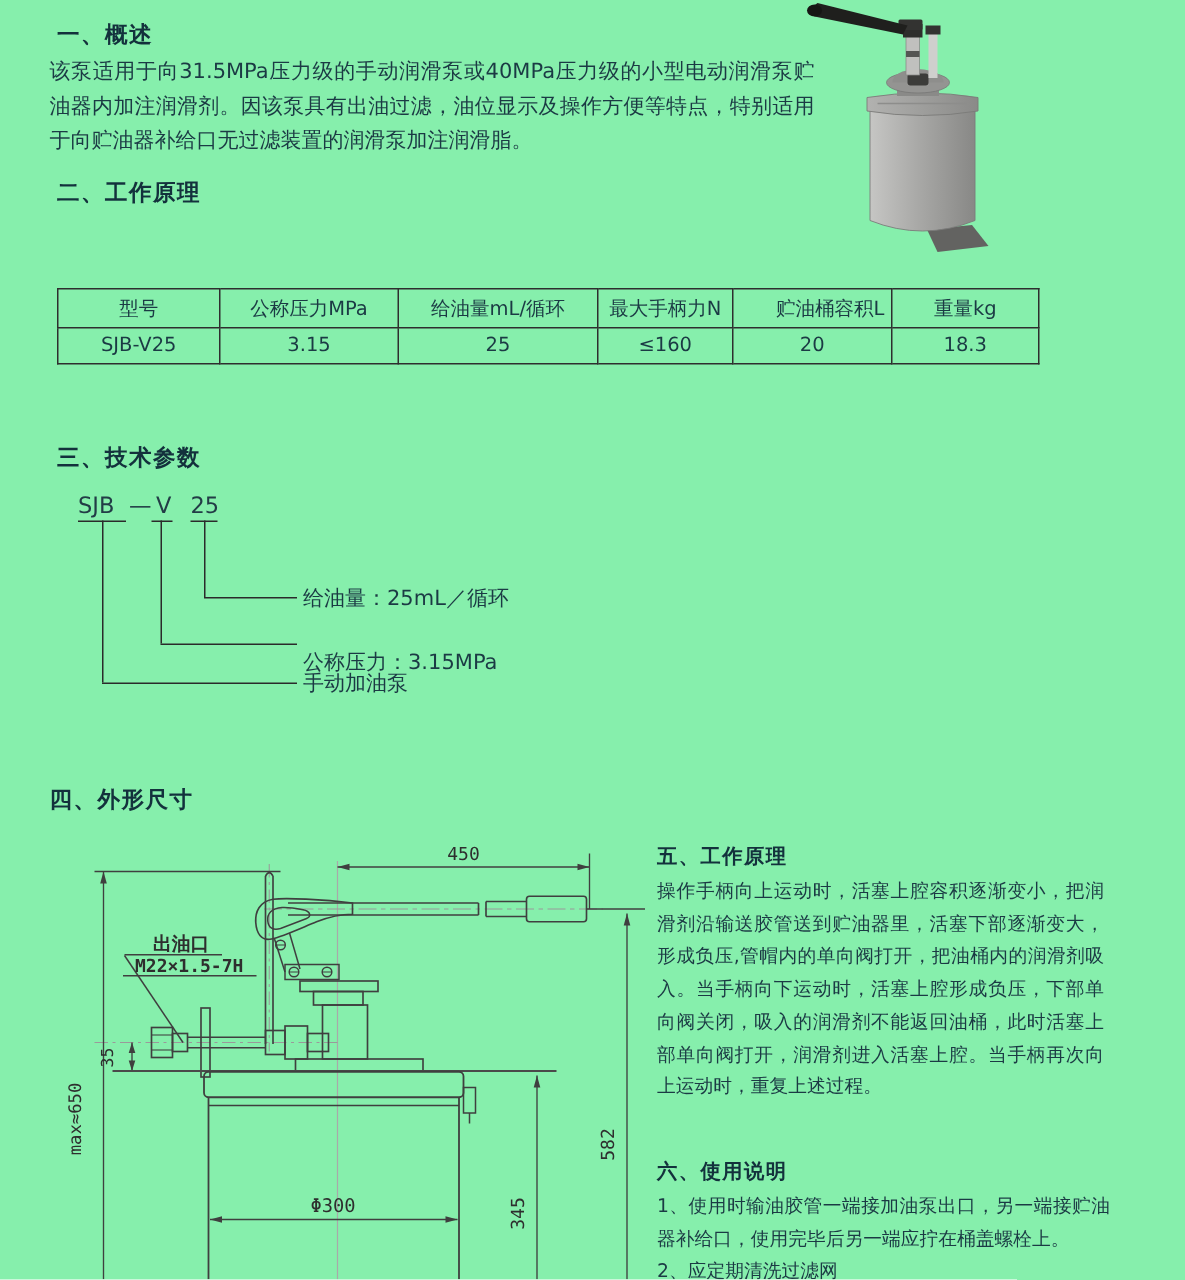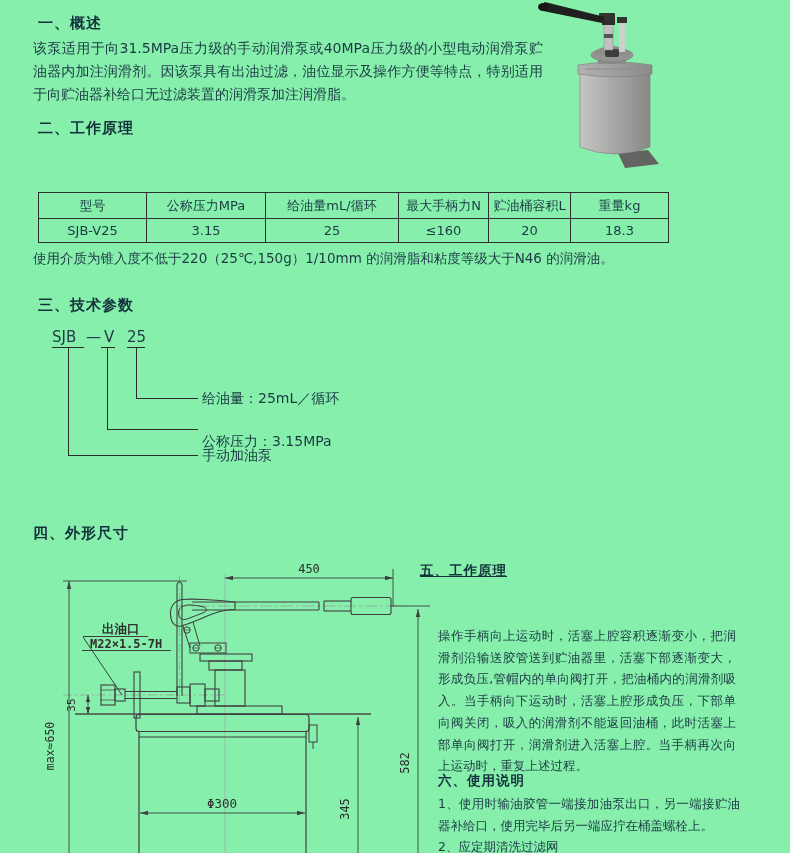--- a/index.html
+++ b/index.html
@@ -69,35 +69,34 @@
 
   <div class="abs h-left" style="left:38px;top:119px;">二、工作原理</div>
 
   <table class="spec abs" style="left:38px;top:192px;">
     <tbody>
         <tr>
       <th style="width:107px;">型号</th>
       <th style="width:118px;">公称压力MPa</th>
       <th style="width:132px;">给油量mL/循环</th>
       <th style="width:89px;">最大手柄力N</th>
-      <th style="width:81px;">贮油桶容积L</th>
+      <th style="width:81px;padding-left:24px;">贮油桶容积L</th>
       <th style="width:97px;">重量kg</th>
     </tr>
     <tr>
       <td>SJB-V25</td>
       <td>3.15</td>
       <td>25</td>
       <td>≤160</td>
       <td>20</td>
       <td>18.3</td>
     </tr>
   </tbody>
     </table>
 
-  <div class="abs note" style="left:33px;top:250px;width:640px;">使用介质为锥入度不低于220（25℃,150g）1/10mm 的润滑脂和粘度等级大于N46 的润滑油。</div>
 
   <div class="abs h-left" style="left:38px;top:296px;">三、技术参数</div>
 
   <div class="abs" style="left:0;top:0;width:0;height:0;">
     <span class="mcode" style="left:52px;top:328px;">SJB</span>
     <span class="mcode" style="left:86px;top:328px;">—</span>
     <span class="mcode" style="left:104px;top:328px;">V</span>
     <span class="mcode" style="left:127px;top:328px;">25</span>
 
     <div class="mline" style="left:52px;top:347px;width:32px;height:1px;"></div>
@@ -210,20 +209,20 @@
       <text x="24" y="190" text-anchor="middle" font-size="11.5" transform="rotate(-90 24 190)">max≈650</text>
       <text x="45" y="149" text-anchor="middle" font-size="11" transform="rotate(-90 45 149)">35</text>
       <text x="379" y="207" text-anchor="middle" font-size="12" transform="rotate(-90 379 207)">582</text>
       <text x="319" y="253" text-anchor="middle" font-size="12" transform="rotate(-90 319 253)">345</text>
       <text x="192" y="252" text-anchor="middle" font-size="12.5">Φ300</text>
       <text x="72" y="77" class="cjk" font-size="12.5">出油口</text>
       <text x="60" y="92" font-size="12" font-weight="bold">M22×1.5-7H</text>
     </svg>
   </div>
 
-  <div class="abs h-right" style="left:420px;top:562px;text-decoration:underline;">五、工作原理</div>
-  <div class="abs body-right" style="left:438px;top:583px;width:298px;margin-top:42px;">操作手柄向上运动时，活塞上腔容积逐渐变小，把润滑剂沿输送胶管送到贮油器里，活塞下部逐渐变大，形成负压,管帽内的单向阀打开，把油桶内的润滑剂吸入。当手柄向下运动时，活塞上腔形成负压，下部单向阀关闭，吸入的润滑剂不能返回油桶，此时活塞上部单向阀打开，润滑剂进入活塞上腔。当手柄再次向上运动时，重复上述过程。</div>
+  <div class="abs h-right" style="left:438px;top:562px;">五、工作原理</div>
+  <div class="abs body-right" style="left:438px;top:583px;width:298px;">操作手柄向上运动时，活塞上腔容积逐渐变小，把润滑剂沿输送胶管送到贮油器里，活塞下部逐渐变大，形成负压,管帽内的单向阀打开，把油桶内的润滑剂吸入。当手柄向下运动时，活塞上腔形成负压，下部单向阀关闭，吸入的润滑剂不能返回油桶，此时活塞上部单向阀打开，润滑剂进入活塞上腔。当手柄再次向上运动时，重复上述过程。</div>
 
   <div class="abs h-right" style="left:438px;top:772px;">六、使用说明</div>
   <div class="abs body-right" style="left:438px;top:793px;width:302px;">1、使用时输油胶管一端接加油泵出口，另一端接贮油器补给口，使用完毕后另一端应拧在桶盖螺栓上。</div>
   <div class="abs body-right" style="left:438px;top:836px;width:302px;">2、应定期清洗过滤网</div>
 
 </div>
 
 </body></html>

